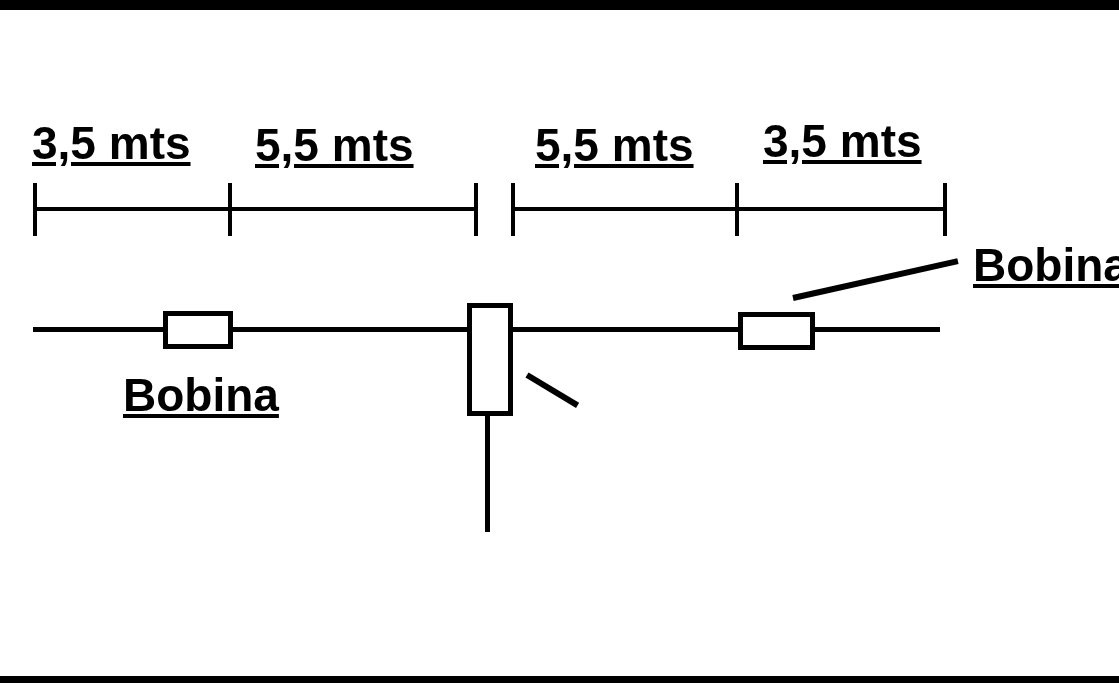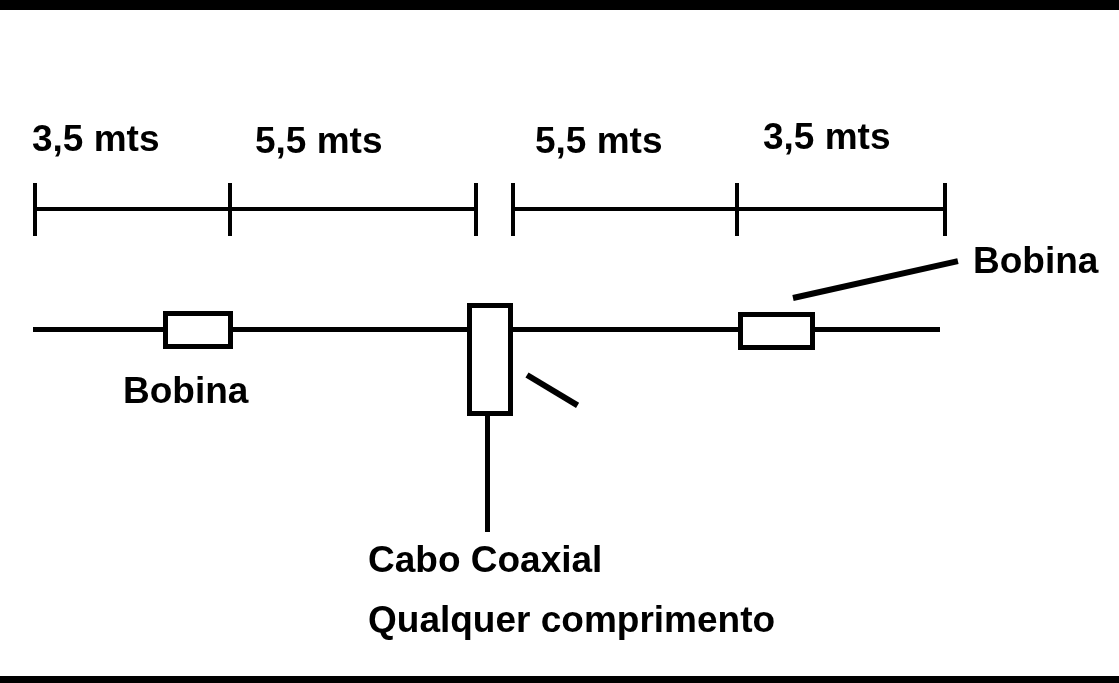--- a/index.html
+++ b/index.html
@@ -34,23 +34,24 @@
   .box {
     position: absolute;
     box-sizing: border-box;
     border: 5px solid var(--ink, #000);
     background: var(--background, #ffffff);
   }
   .lbl {
     position: absolute;
     color: var(--ink, #000);
     font-weight: bold;
-    font-size: 37px;
+    font-size: 46px;
     line-height: 1;
     white-space: nowrap;
+    text-decoration: underline;
   }
 </style>
 </head>
 <body>
 
 <div class="stage">
 
   <div class="bar" style="top:0; height:10px;"></div>
   <div class="bar" style="top:676px; height:7px;"></div>
 
@@ -75,16 +76,14 @@
   <div class="box" style="left:467px; top:303px; width:46px;  height:113px;"></div>
   <div class="box" style="left:738px; top:312px; width:77px;  height:38px;"></div>
 
   <div class="pointer" style="left:793px; top:295px; width:169px; transform:rotate(-12.6deg);"></div>
   <div class="pointer" style="left:527px; top:372px; width:59px;  transform:rotate(31deg);"></div>
 
   <div class="vline" style="left:485px; top:414px; width:5px; height:118px;"></div>
 
   <span class="lbl" style="left:123px; top:372px;">Bobina</span>
   <span class="lbl" style="left:973px; top:242px;">Bobina</span>
-  <span class="lbl" style="left:368px; top:541px;">Cabo Coaxial</span>
-  <span class="lbl" style="left:368px; top:601px;">Qualquer comprimento</span>
 
 </div>
 
 </body></html>

